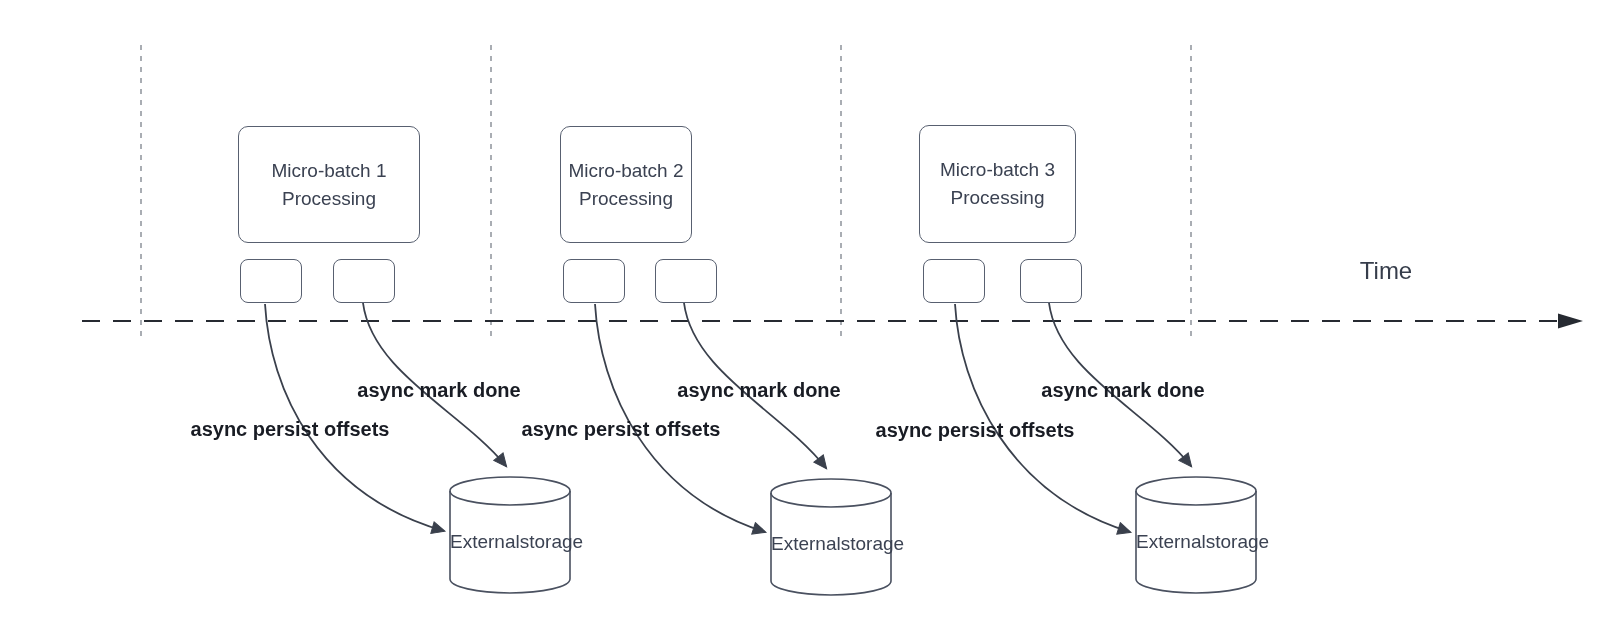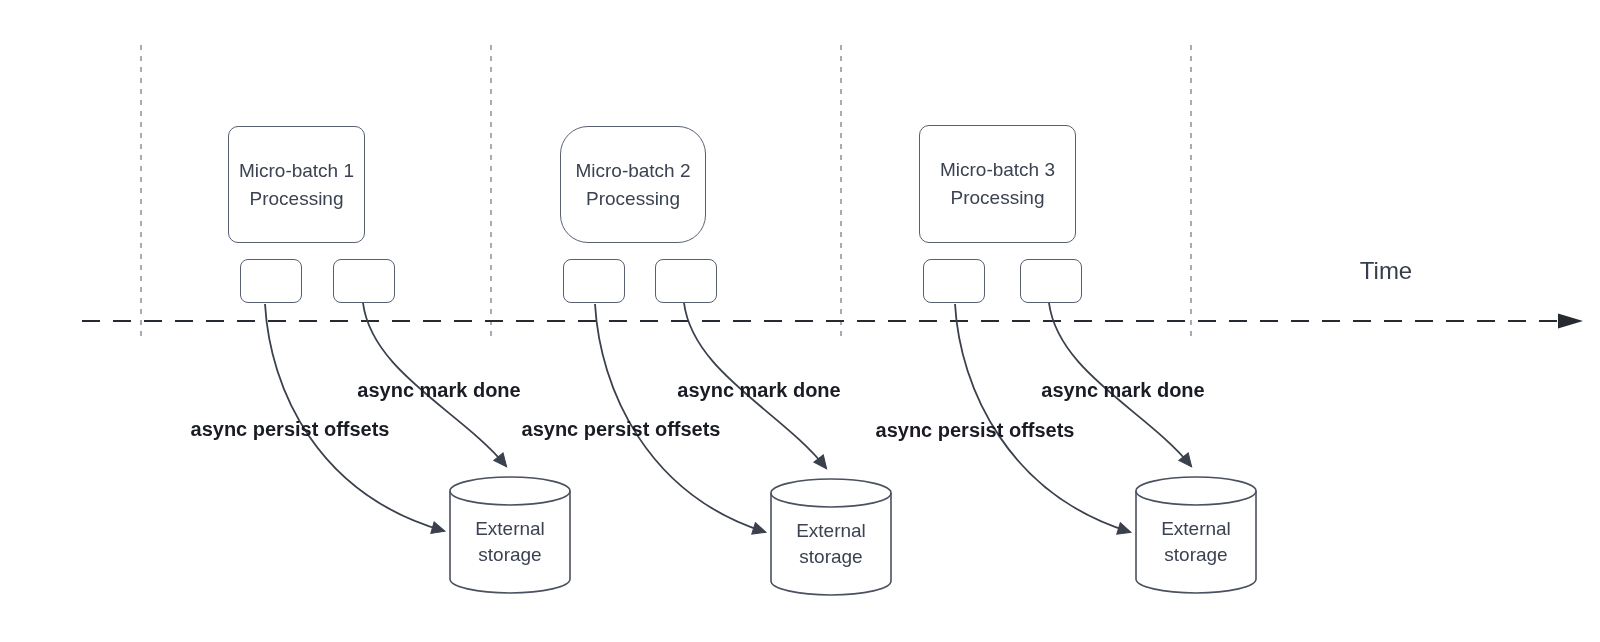--- a/index.html
+++ b/index.html
@@ -53,23 +53,22 @@
     font-size: 20px;
     font-weight: bold;
     color: #191c24;
     white-space: nowrap;
   }
   .storage-label {
     position: absolute;
     width: 120px;
     height: 92px;
     display: flex;
-    flex-direction: column;
+    flex-direction: row;
     align-items: center;
-    justify-content: center;
     text-align: center;
     color: #3b4252;
     font-size: 19px;
     line-height: 26px;
   }
   .time-label {
     position: absolute;
     transform: translateX(-50%);
     left: 1386px;
     top: 257px;
@@ -113,34 +112,34 @@
 
     <path d="M265,304 C270,390 318,495 444,531" fill="none" stroke="#3a404c" stroke-width="1.8" marker-end="url(#arrowhead)"></path>
     <path d="M595,304 C600,390 648,495 765,532" fill="none" stroke="#3a404c" stroke-width="1.8" marker-end="url(#arrowhead)"></path>
     <path d="M955,304 C960,390 1010,495 1130,532" fill="none" stroke="#3a404c" stroke-width="1.8" marker-end="url(#arrowhead)"></path>
 
     <path d="M363,303 C372,372 462,412 506,466" fill="none" stroke="#3a404c" stroke-width="1.8" marker-end="url(#arrowhead)"></path>
     <path d="M684,303 C693,372 782,412 826,468" fill="none" stroke="#3a404c" stroke-width="1.8" marker-end="url(#arrowhead)"></path>
     <path d="M1049,303 C1058,372 1148,412 1191,466" fill="none" stroke="#3a404c" stroke-width="1.8" marker-end="url(#arrowhead)"></path>
   </svg>
 
-  <div class="batch-box" style="left:228px; top:126px; width:137px; height:117px;">
+  <div class="batch-box" style="left:238px; top:126px; width:182px; height:117px;">
     <span>Micro-batch 1</span>
     <span>Processing</span>
   </div>
   <div class="small-box" style="left:240px;"></div>
   <div class="small-box" style="left:333px;"></div>
   <div class="async-label" style="left:290px; top:418px;">async persist offsets</div>
   <div class="async-label" style="left:439px; top:379px;">async mark done</div>
   <div class="storage-label" style="left:450px; top:496px;">
     <span>External</span>
     <span>storage</span>
   </div>
 
-  <div class="batch-box" style="left:560px; top:126px; width:146px; height:117px;border-radius:28px;">
+  <div class="batch-box" style="left:560px; top:126px; width:132px; height:117px;">
     <span>Micro-batch 2</span>
     <span>Processing</span>
   </div>
   <div class="small-box" style="left:563px;"></div>
   <div class="small-box" style="left:655px;"></div>
   <div class="async-label" style="left:621px; top:418px;">async persist offsets</div>
   <div class="async-label" style="left:759px; top:379px;">async mark done</div>
   <div class="storage-label" style="left:771px; top:498px;">
     <span>External</span>
     <span>storage</span>

